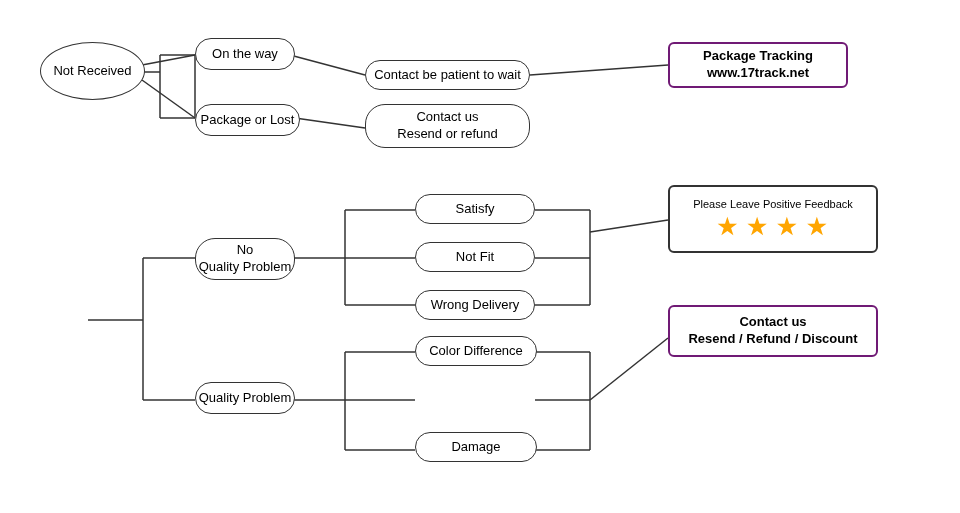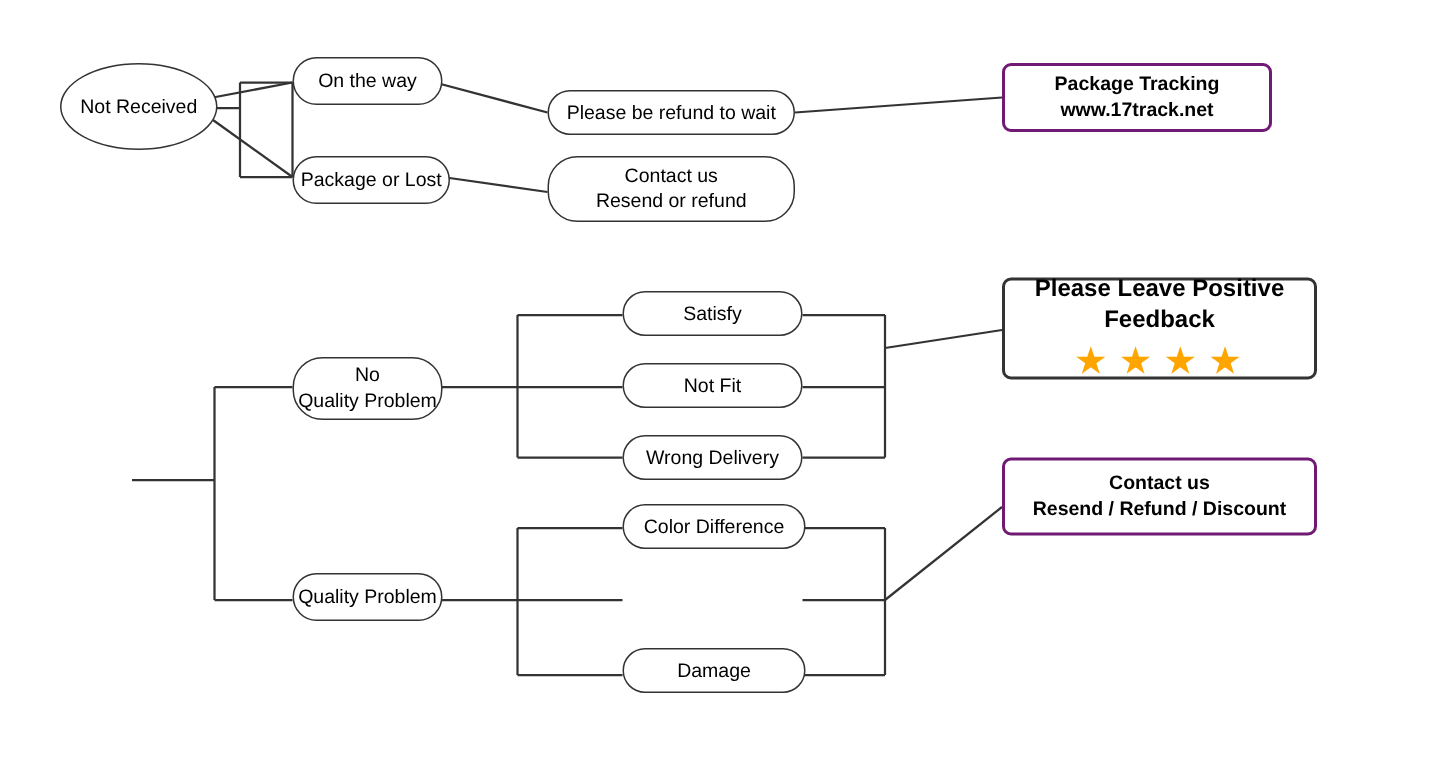--- a/index.html
+++ b/index.html
@@ -133,21 +133,21 @@
   <div class="node ellipse" style="left:40px; top:42px; width:105px; height:58px;">
     <span>Not
 Received</span>
   </div>
 
   <div class="node rounded" style="left:195px; top:38px; width:100px; height:32px;">
     <span>On the way</span>
   </div>
 
   <div class="node rounded" style="left:365px; top:60px; width:165px; height:30px;">
-    <span>Please be refund to wait</span>
+    <span>Contact be patient to wait</span>
   </div>
 
   <div class="node bold-rect" style="left:668px; top:42px; width:180px; height:46px;">
     <span style="white-space:pre-line;">Package Tracking
 www.17track.net</span>
   </div>
 
   <div class="node rounded" style="left:195px; top:104px; width:105px; height:32px;">
     <span>Package or Lost</span>
   </div>
@@ -169,21 +169,21 @@
 
   <div class="node rounded" style="left:415px; top:242px; width:120px; height:30px;">
     <span>Not Fit</span>
   </div>
 
   <div class="node rounded" style="left:415px; top:290px; width:120px; height:30px;">
     <span>Wrong Delivery</span>
   </div>
 
   <div class="node feedback-box" style="left:668px; top:185px; width:210px; height:68px;">
-    <span style="font-size:16px; font-weight:bold;">Please Leave Positive Feedback</span>
+    <span style="font-size:11px; font-weight:normal;">Please Leave Positive Feedback</span>
     <span class="stars">★ ★ ★ ★</span>
   </div>
 
   <div class="node rounded" style="left:195px; top:382px; width:100px; height:32px;">
     <span>Quality Problem</span>
   </div>
 
   <div class="node rounded" style="left:415px; top:336px; width:122px; height:30px;">
     <span>Color Difference</span>
   </div>

